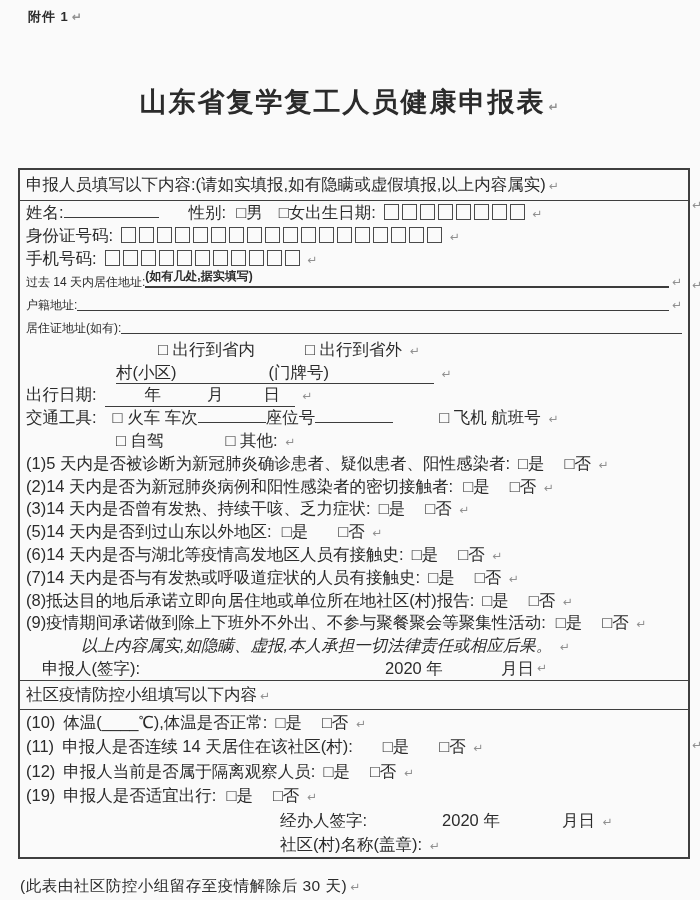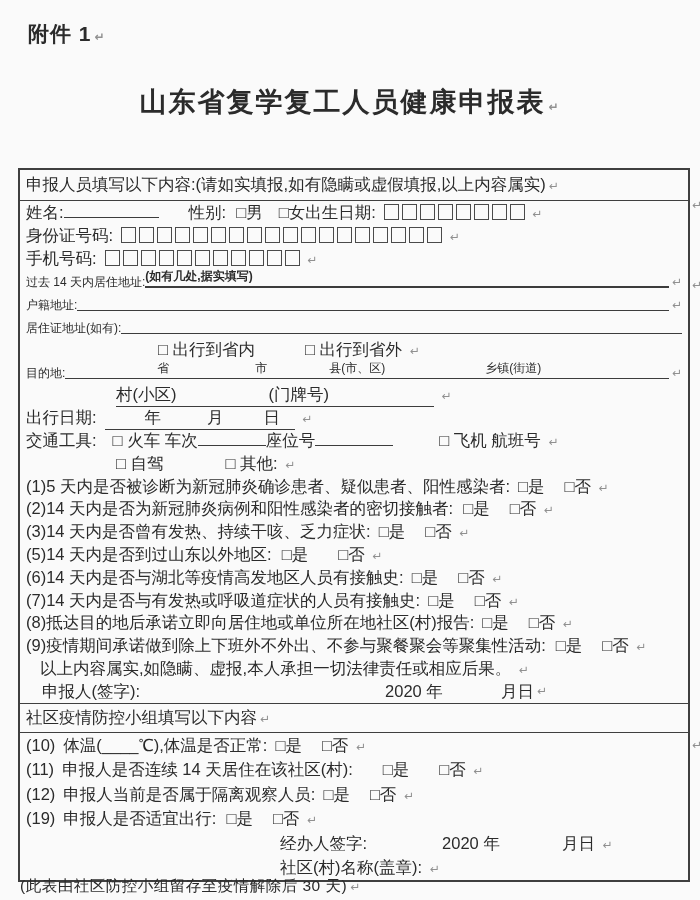--- a/index.html
+++ b/index.html
@@ -4,21 +4,21 @@
 <style>
   * { box-sizing: border-box; margin: 0; padding: 0; }
   html,body { width:700px; height:900px; }
   body {
     position: relative;
     background: #fafafa;
     color: #2b2b2b;
     font-family: "Liberation Sans", sans-serif;
     overflow: hidden;
   }
-  .attach { position:absolute; left:28px; top:20px; font-size:21px; font-weight:600; letter-spacing:1px; }
+  .attach { position:absolute; left:28px; top:8px; font-size:13px; font-weight:600; letter-spacing:1px; }
   .title  { position:absolute; left:0; top:84px; width:100%; text-align:center;
             font-size:27px; font-weight:bold; letter-spacing:2px; }
 
   .form { position:absolute; left:18px; top:168px; width:672px;
           border:2px solid #3f3f3f; background:transparent; }
 
   .hdr  { padding:3px 6px; font-size:16.5px; line-height:22px;
           border-bottom:1px solid #3f3f3f; white-space:nowrap; }
   .hdr2 { padding:2px 6px; font-size:16.5px; line-height:22px;
           border-top:1px solid #3f3f3f; border-bottom:1px solid #3f3f3f; white-space:nowrap; }
@@ -43,21 +43,21 @@
   .dbox  { width:15px; height:16px; border:1.5px solid #4a4a4a; background:transparent; }
 
   
   .ml8{margin-left:8px}.ml10{margin-left:10px}.ml16{margin-left:16px}.ml20{margin-left:20px}
   .ml30{margin-left:30px}.ml34{}.ml40{margin-left:40px}.ml46{margin-left:46px}
   .ml50{margin-left:50px}.ml58{margin-left:58px}.ml62{margin-left:62px}.ml75{margin-left:75px}
   .ml86{margin-left:86px}.ml92{margin-left:92px}.ml100{margin-left:100px}
 
   .ind96  { padding-left:96px; }
   .ind138 { padding-left:138px; }
-  .ind40  { padding-left:20px; }
+  .ind40  { padding-left:61px;font-style:italic; }
   .ind260 { padding-left:260px; }
 
   .sig { display:flex; padding-right:46px;padding-left:22px; }
   .sig .year { margin-left:245px; }
 
   
   .pm::after { content:"↵"; color:#909090; font-size:12px; margin-left:3px;
                font-family:"DejaVu Sans", sans-serif; }
   .pm-abs { position:absolute; color:#909090; font-size:12px;
             font-family:"DejaVu Sans", sans-serif; }
@@ -142,29 +142,20 @@
 
     <div class="rf">
       <span class="lbl">居住证地址(如有):</span>
       <span class="fill"></span>
     </div>
 
     <div class="r pm ind138">
       <span>□ 出行到省内</span><span class="ml50">□ 出行到省外</span>
     </div>
 
-    <div class="rf pm">
-      <span class="lbl">目的地:</span>
-      <span class="fill">
-        <span class="word ml92">省</span>
-        <span class="word ml86">市</span>
-        <span class="word ml62">县(市、区)</span>
-        <span class="word ml100">乡镇(街道)</span>
-      </span>
-    </div>
 
     <div class="r pm ind96">
       <span class="ulset" style="width:318px">
           <span>村(小区)</span>
           <span class="ml92">(门牌号)</span>
         </span>
     </div>
 
     <div class="r pm">
       <span>出行日期:</span><span class="ulset ml8" style="width:190px">

